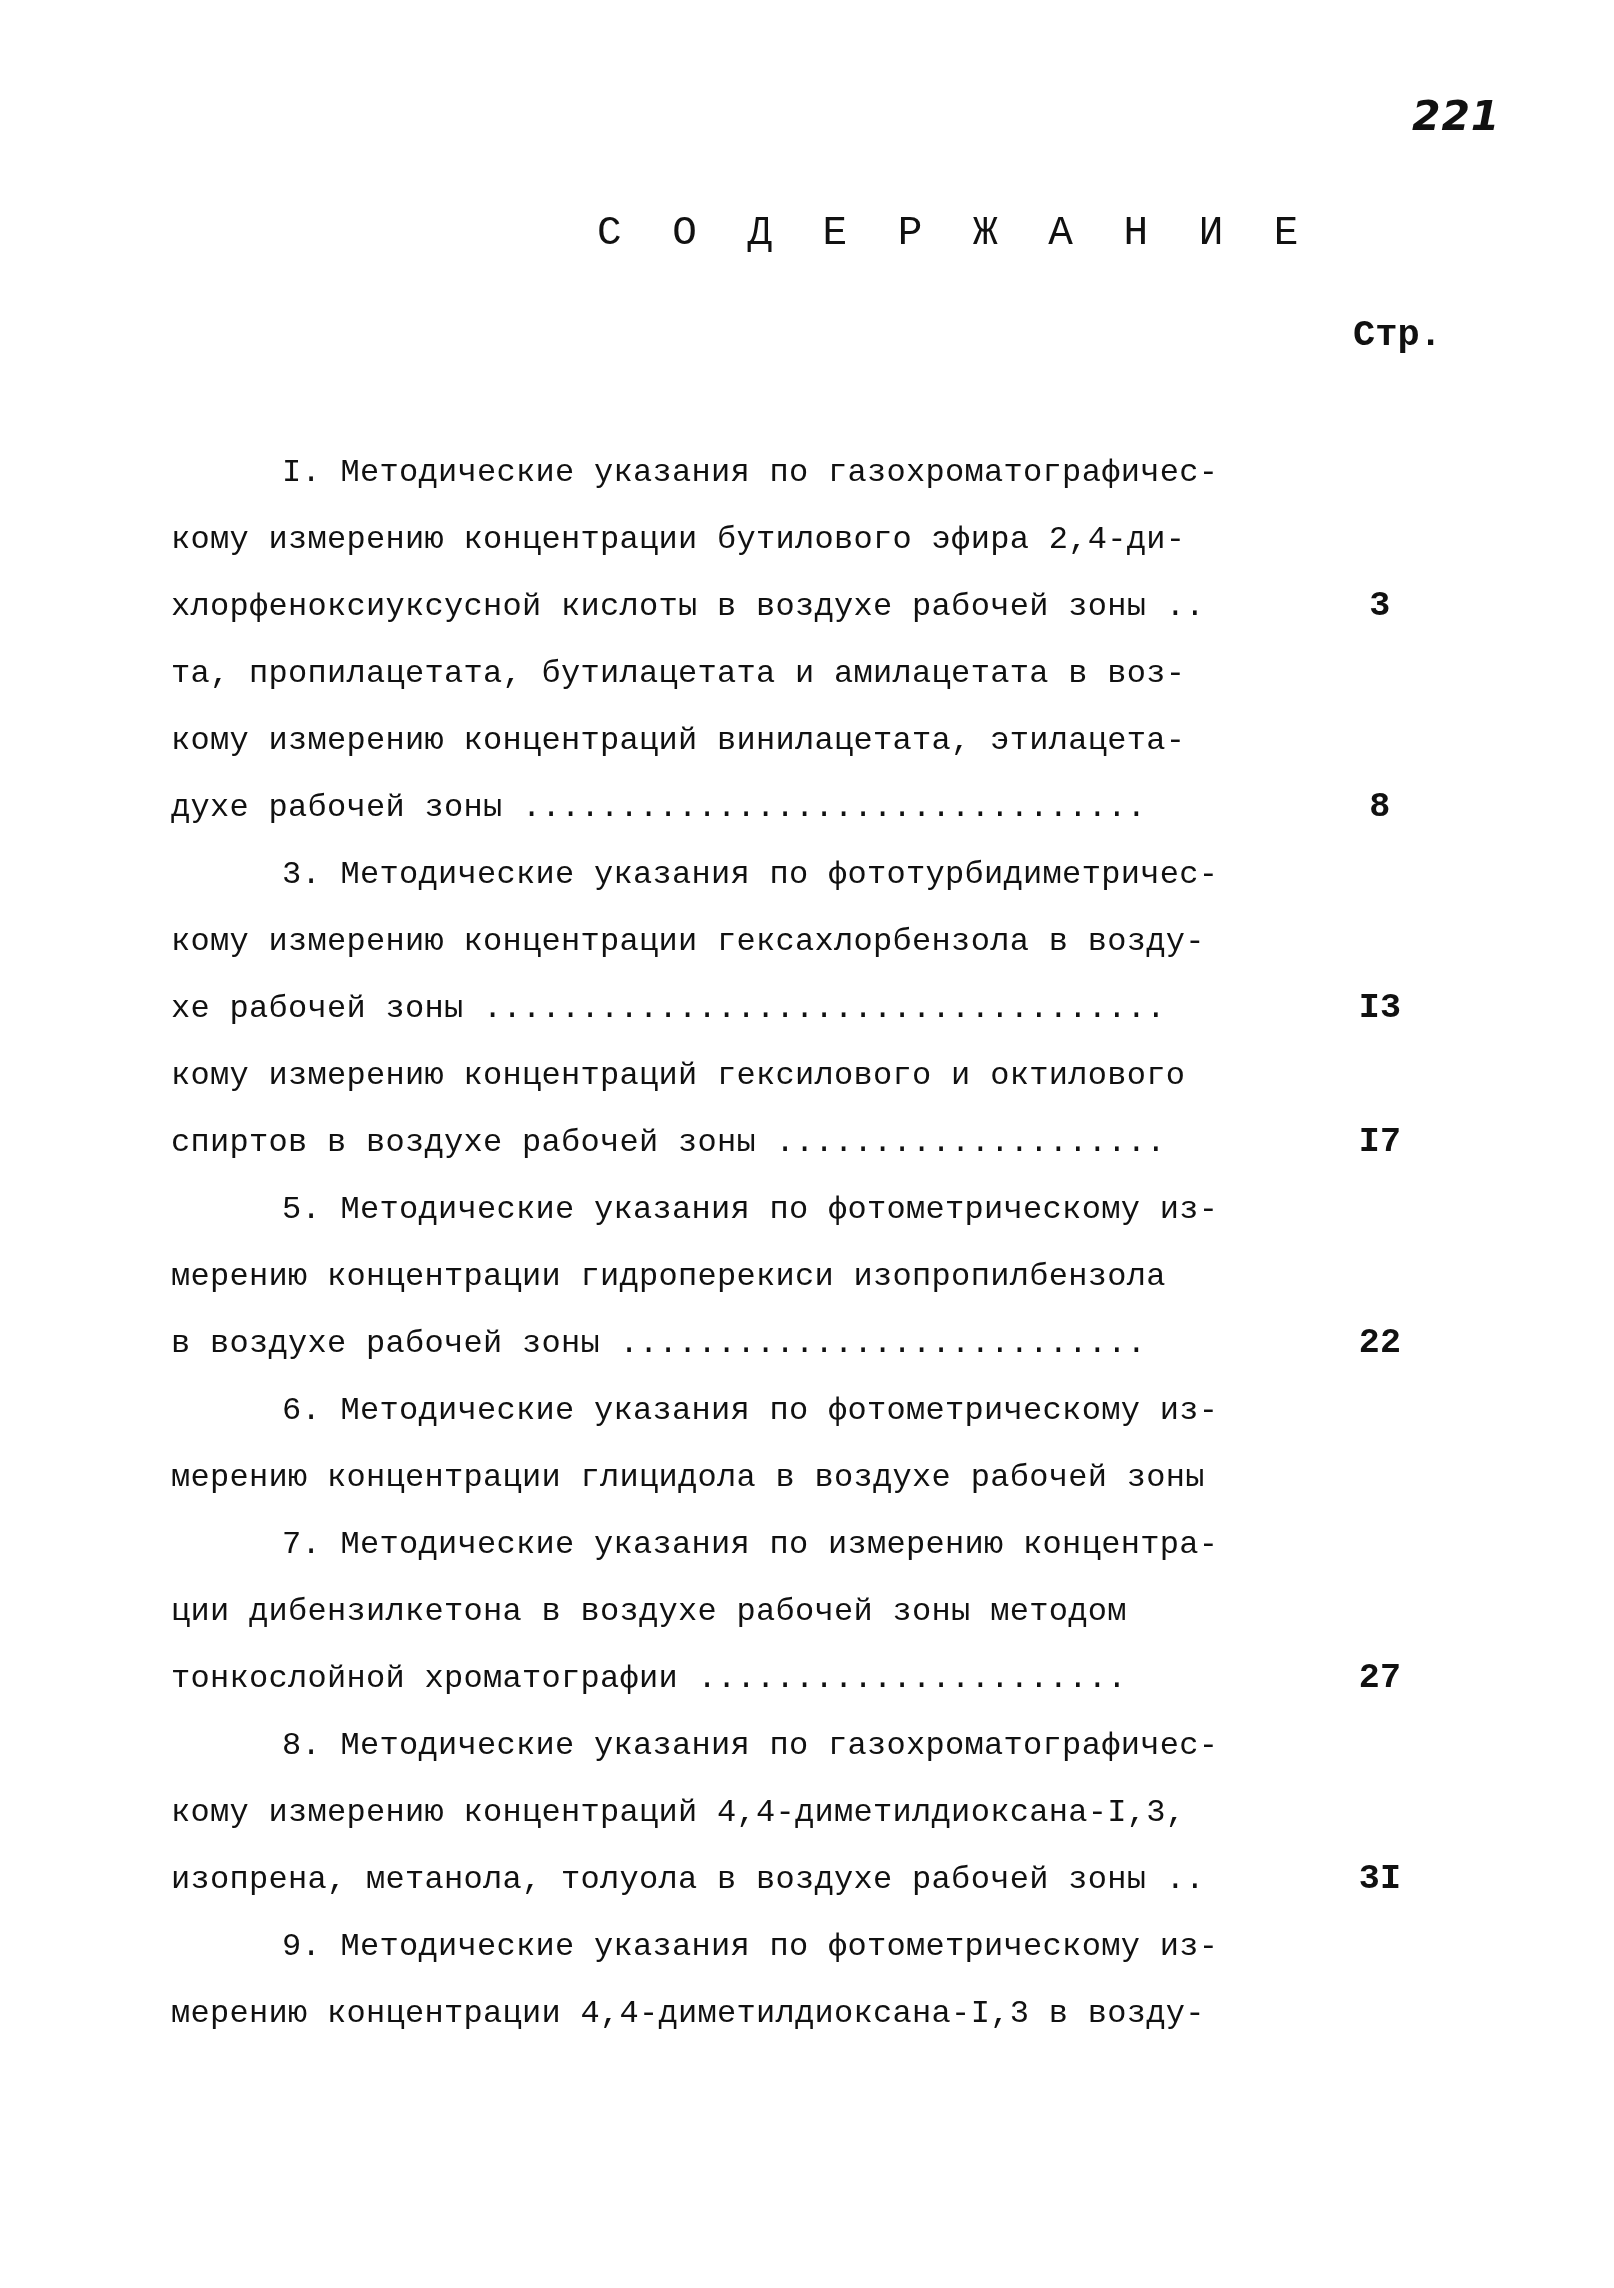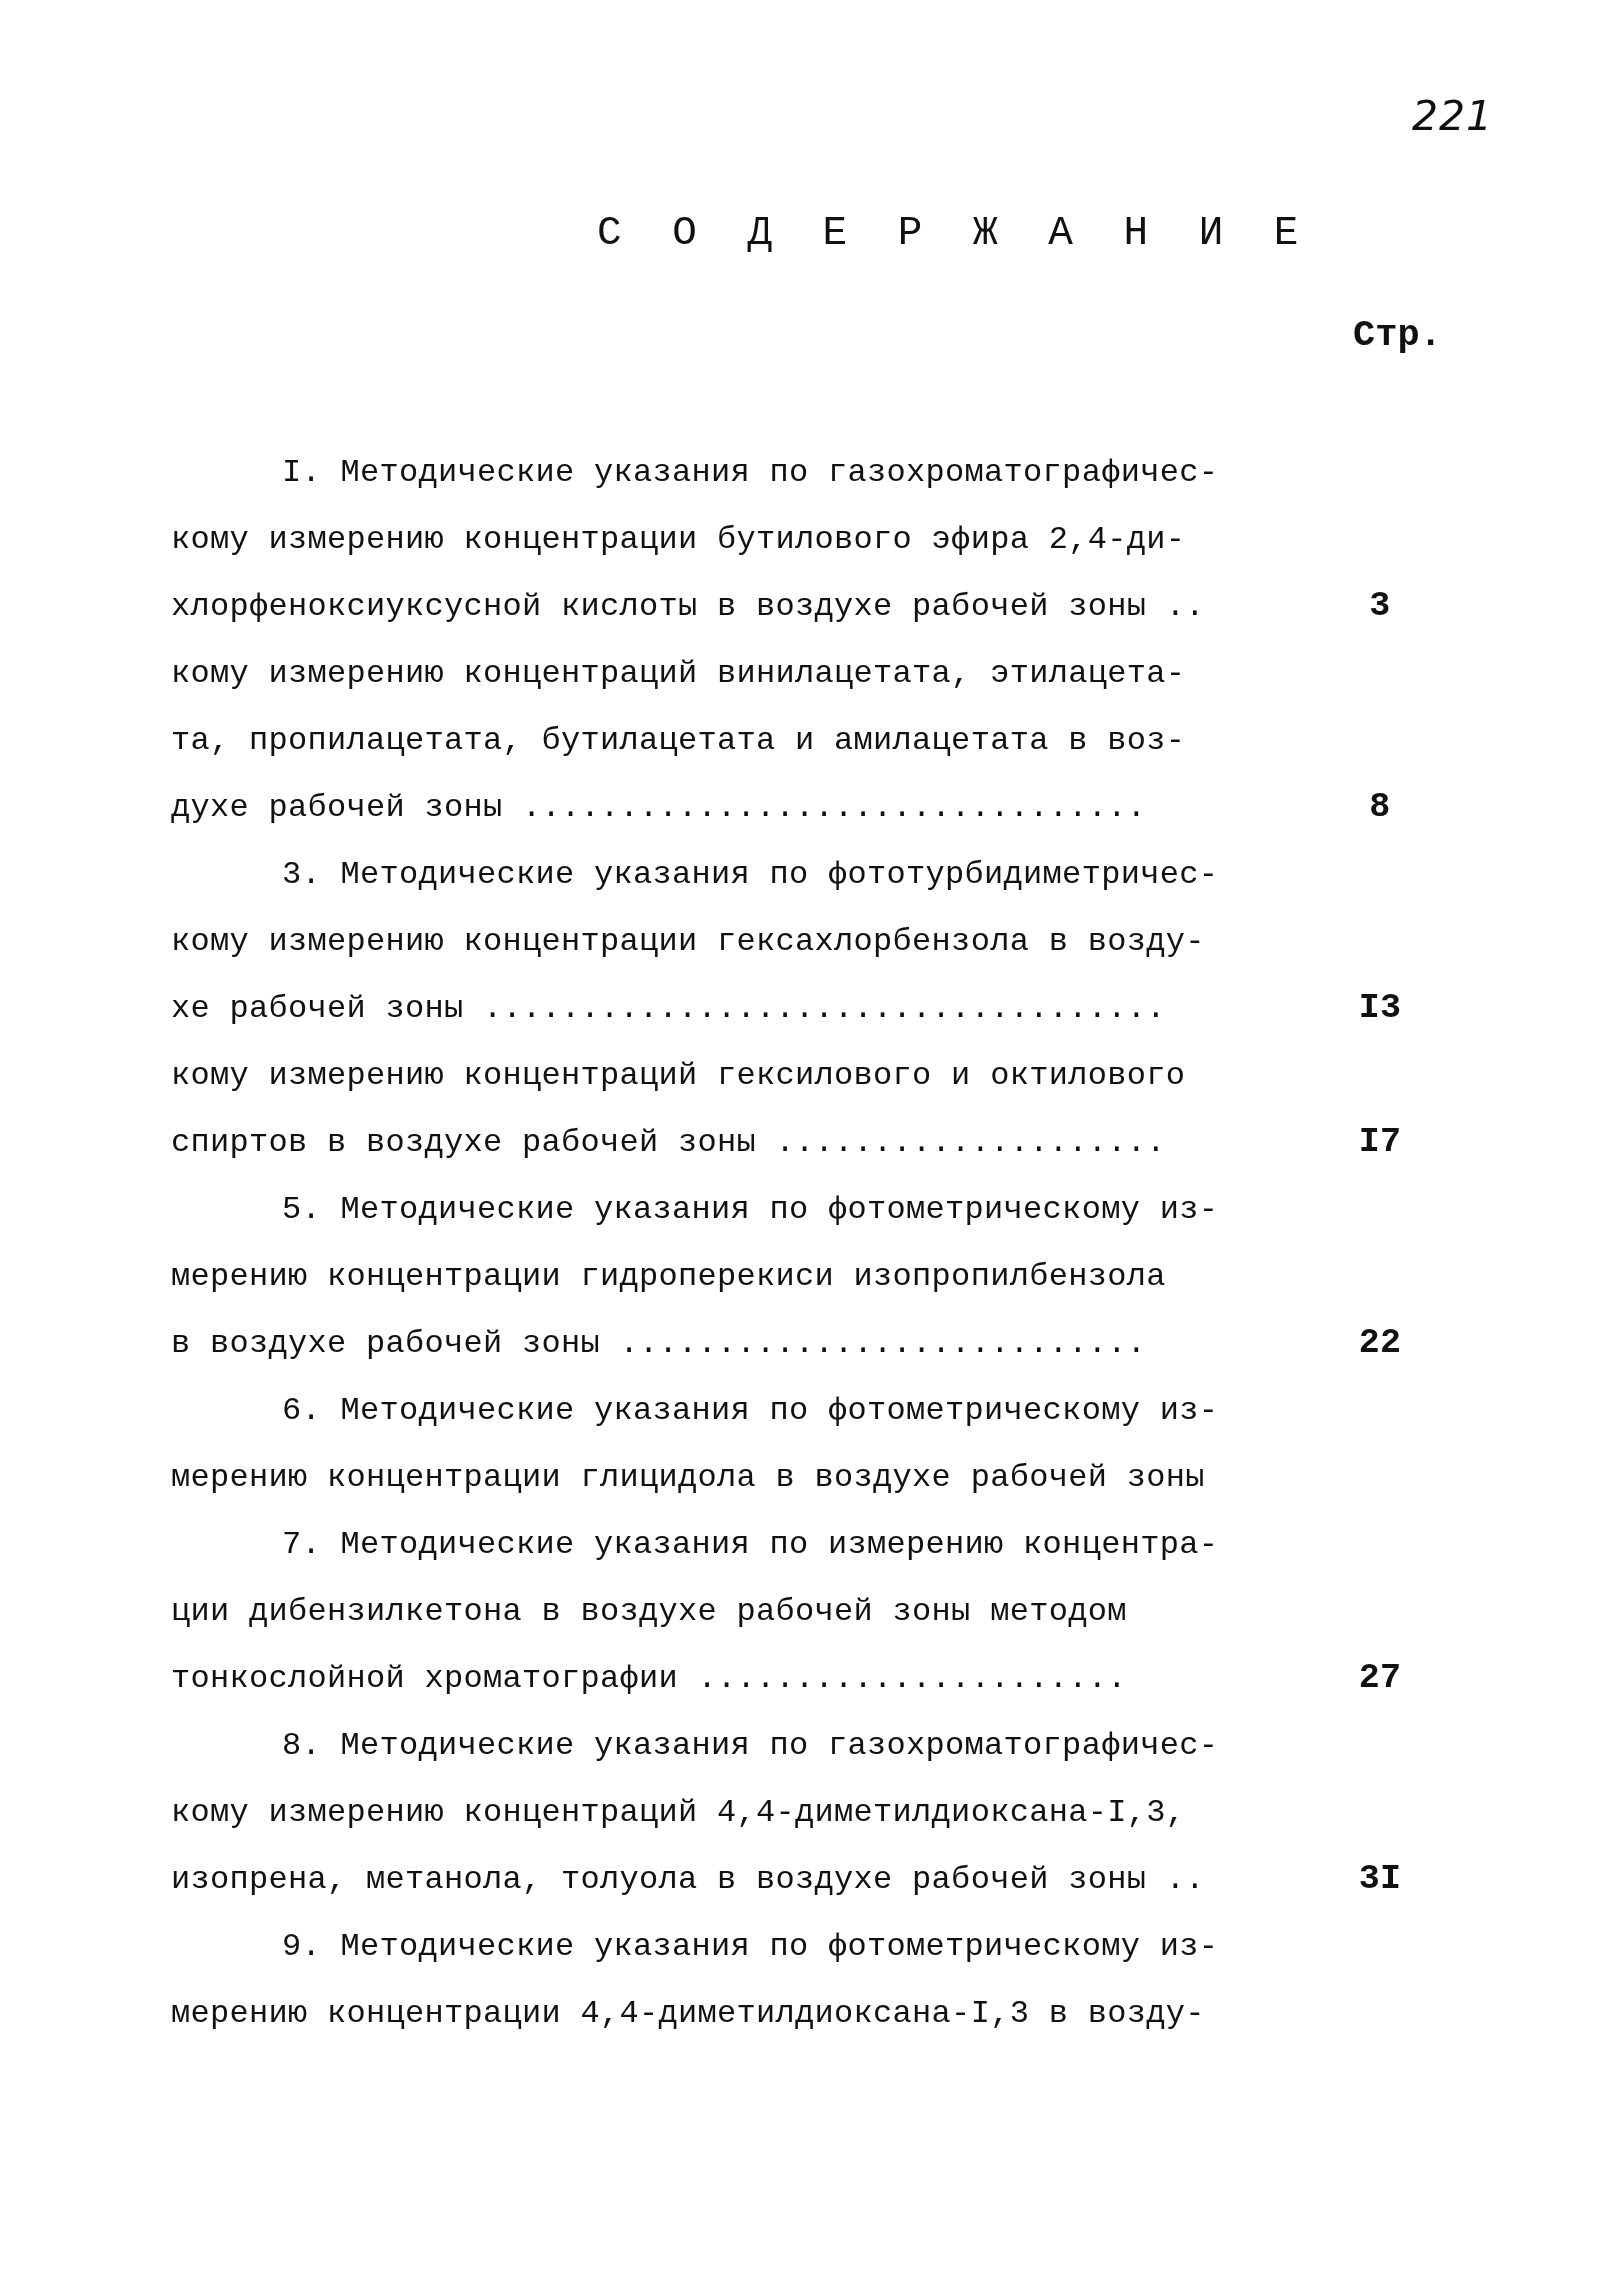--- a/index.html
+++ b/index.html
@@ -13,21 +13,21 @@
       position: relative;
       overflow: hidden;
       font-family: "Liberation Mono", "DejaVu Sans Mono", monospace;
       color: #111111;
     }
     .page-number {
       position: absolute;
       left: 1412px;
       top: 92px;
       font-family: "DejaVu Sans", sans-serif;
-      font-weight: normal;
+      font-weight: bold;
       font-style: italic;
       font-size: 41px;
       letter-spacing: 0.9px;
     }
     .title {
       position: absolute;
       left: 597px;
       top: 210px;
       font-size: 41px;
       font-weight: normal;
@@ -83,22 +83,22 @@
 
 <div class="toc">
 
   <div class="entry">
     <span class="line first">I. Методические указания по газохроматографичес-</span>
     <span class="line">кому измерению концентрации бутилового эфира 2,4-ди-</span>
     <span class="line last"><span>хлорфеноксиуксусной кислоты в воздухе рабочей зоны ..</span><span class="pg">3</span></span>
   </div>
 
   <div class="entry">
+    <span class="line">та, пропилацетата, бутилацетата и амилацетата в воз-</span>
     <span class="line">кому измерению концентраций винилацетата, этилацета-</span>
-    <span class="line">та, пропилацетата, бутилацетата и амилацетата в воз-</span>
     <span class="line last"><span>духе рабочей зоны ................................</span><span class="pg">8</span></span>
   </div>
 
   <div class="entry">
     <span class="line first">3. Методические указания по фототурбидиметричес-</span>
     <span class="line">кому измерению концентрации гексахлорбензола в возду-</span>
     <span class="line last"><span>хе рабочей зоны ...................................</span><span class="pg">I3</span></span>
   </div>
 
   <div class="entry">

